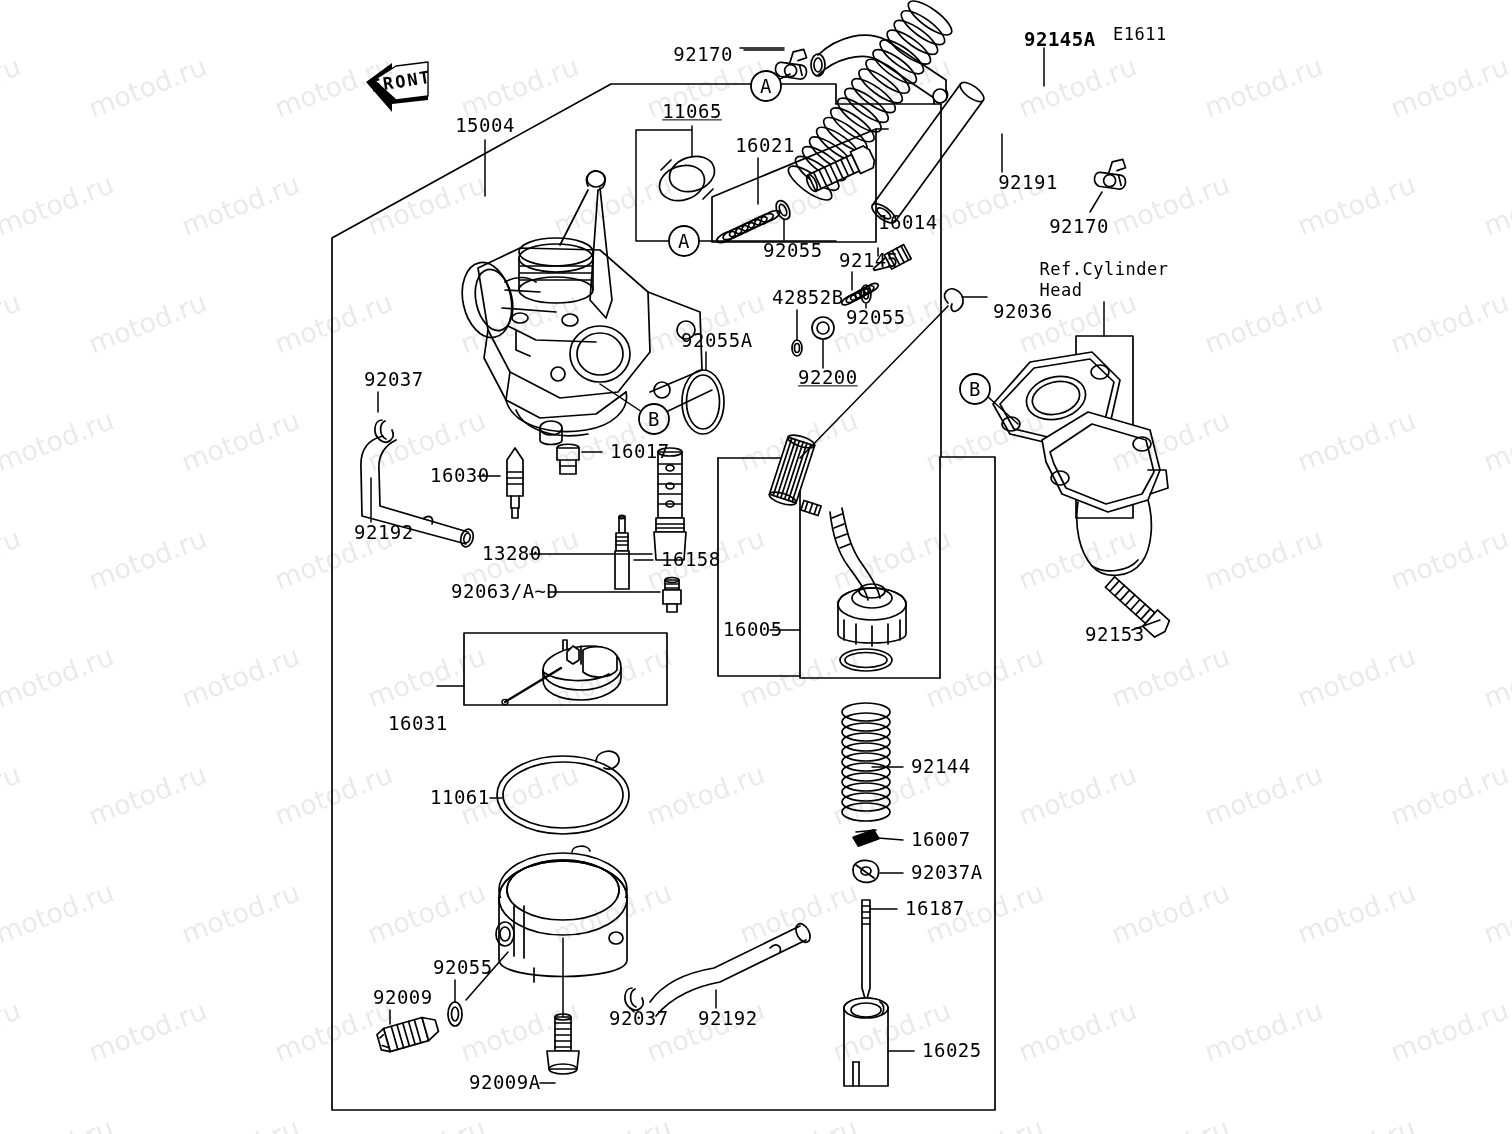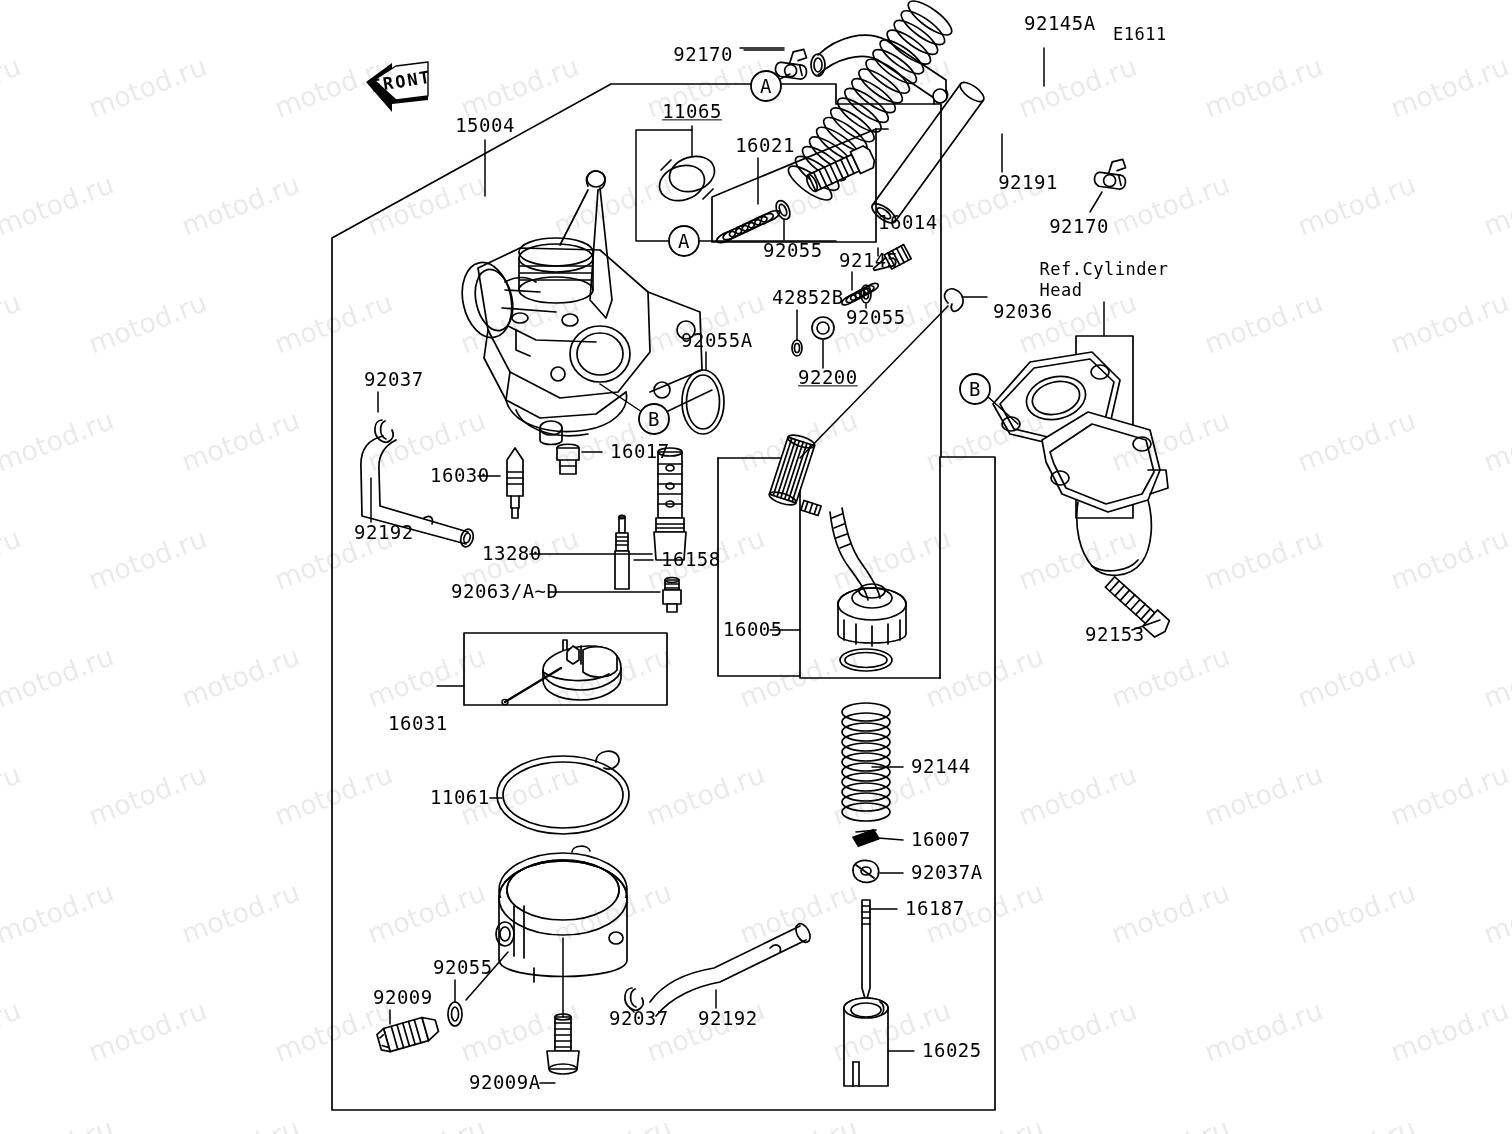--- a/index.html
+++ b/index.html
@@ -512,21 +512,21 @@
         <circle cx="654" cy="419" r="15"></circle>
         <circle cx="975" cy="389" r="15"></circle>
       </g>
     </g>
   </svg>
 
   <div id="labels">
       <div class="lbl mid" style="left: 485px; top: 126px; transform: translate(-50%, -50%); text-align: center;">15004</div>
       <div class="lbl mid" style="left: 692px; top: 112px; transform: translate(-50%, -50%); text-align: center; text-decoration: underline;">11065</div>
       <div class="lbl mid" style="left: 733px; top: 55px; transform: translate(-100%, -50%);">92170</div>
-      <div class="lbl mid" style="left: 1024px; top: 24px;">92145A</div>
+      <div class="lbl mid" style="left: 1024px; top: 40px; font-weight: bold;">92145A</div>
       <div class="lbl mid code" style="left: 1113px; top: 35px;">E1611</div>
       <div class="lbl mid" style="left: 1028px; top: 183px; transform: translate(-50%, -50%); text-align: left;">92191</div>
       <div class="lbl mid" style="left: 1079px; top: 227px; transform: translate(-50%, -50%); text-align: center;">92170</div>
       <div class="lbl mid" style="left: 765px; top: 146px; transform: translate(-50%, -50%); text-align: center;">16021</div>
       <div class="lbl mid" style="left: 763px; top: 251px;">92055</div>
       <div class="lbl mid" style="left: 878px; top: 223px;">16014</div>
       <div class="lbl mid" style="left: 839px; top: 261px;">92145</div>
       <div class="lbl mid" style="left: 772px; top: 298px;">42852B</div>
       <div class="lbl mid" style="left: 846px; top: 318px;">92055</div>
       <div class="lbl mid" style="left: 798px; top: 378px; text-decoration: underline;">92200</div>

